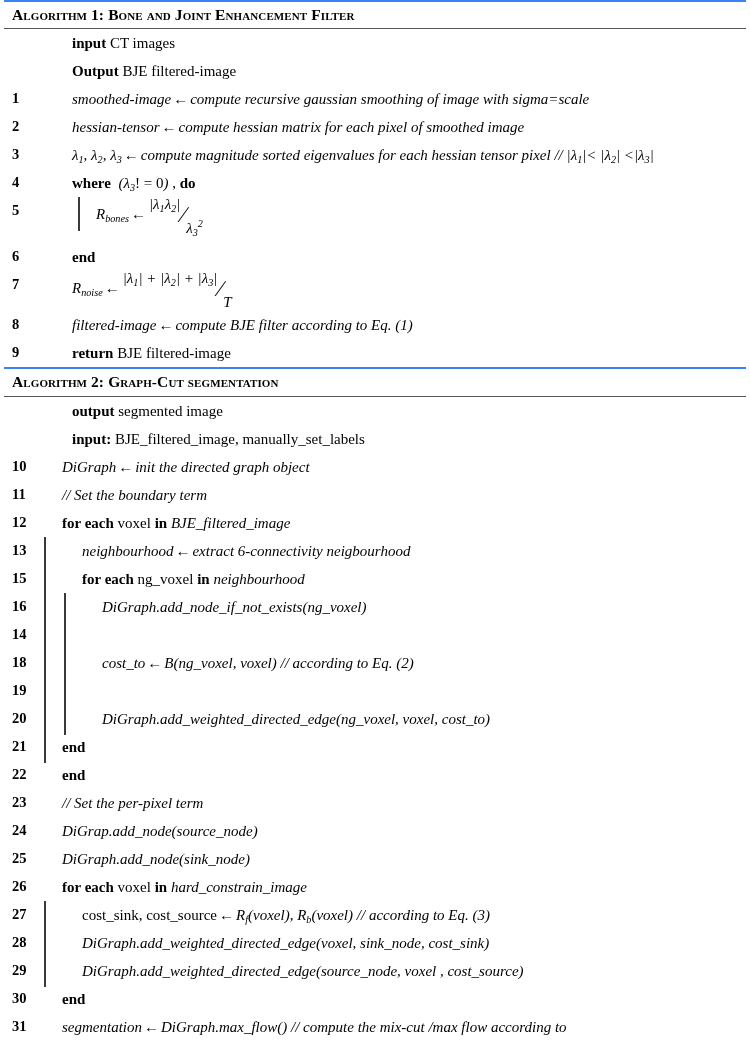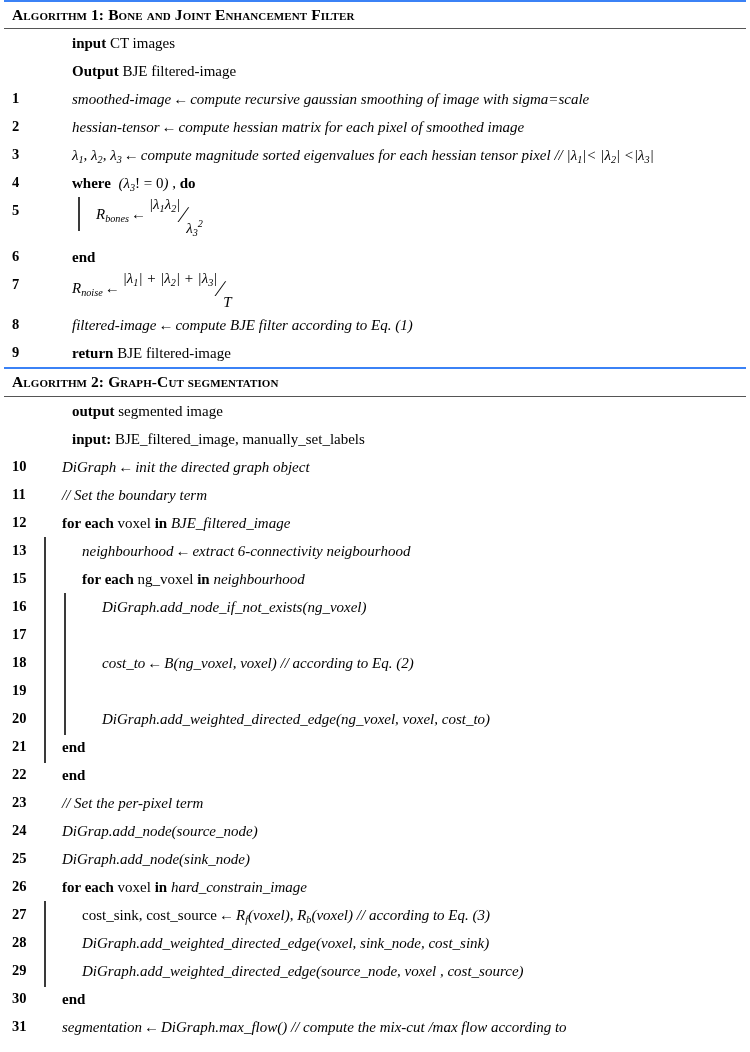--- a/index.html
+++ b/index.html
@@ -337,21 +337,21 @@
       <div class="row-num">16</div>
       <div class="row-body">
         <span class="bar"></span>
         <span class="bar"></span>
         <span class="indent"></span>
         <span class="code">DiGraph.add_node_if_not_exists(ng_voxel)</span>
       </div>
     </div>
 
     <div class="row">
-      <div class="row-num">17</div>
+      <div class="row-num">14</div>
       <div class="row-body">
         <span class="bar"></span>
         <span class="bar"></span>
         <span class="indent"></span>
       </div>
     </div>
 
     <div class="row">
       <div class="row-num">18</div>
       <div class="row-body">

